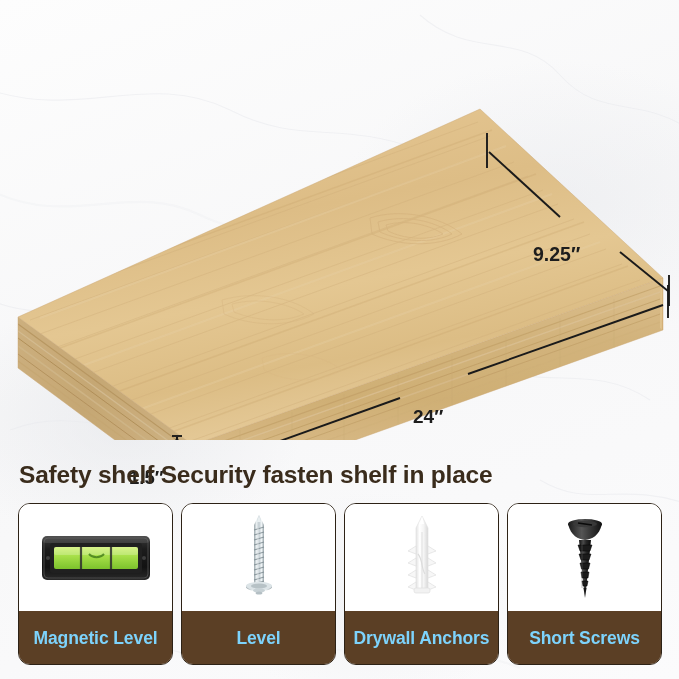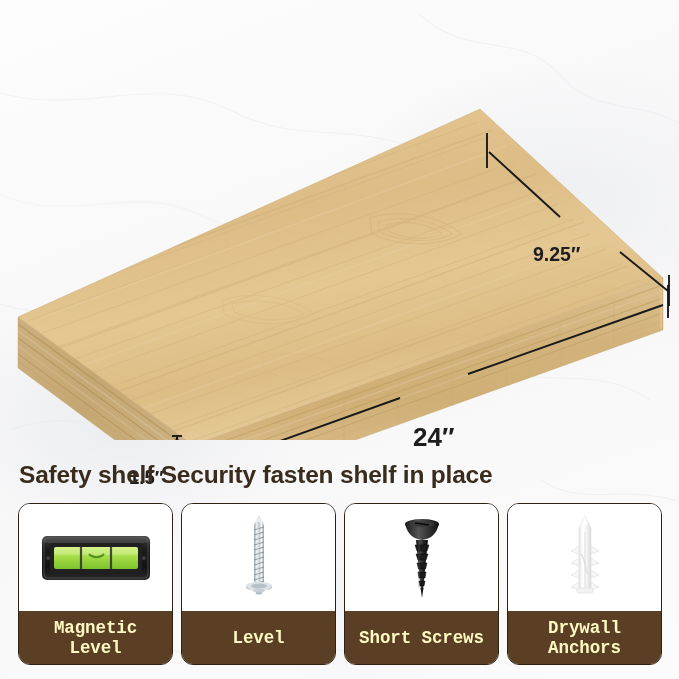--- a/index.html
+++ b/index.html
@@ -60,21 +60,21 @@
 
   .dim-label {
     position: absolute;
     color: #1d1d1d;
     font-size: 19px;
     font-weight: bold;
     letter-spacing: 0px;
     white-space: nowrap;
   }
   .dim-925 { left: 533px; top: 143px; font-size: 19.5px; }
-  .dim-24  { left: 413px; top: 322px; font-size: 26px; text-align: center; }
+  .dim-24  { left: 413px; top: 306px; font-size: 19px; text-align: center; }
   .dim-15  { left: 113px; top: 367px; font-size: 18.5px; margin-left: 16px; }
 
   
   .subhead {
     position: absolute;
     left: 19px;
     top: 461px;
     color: #3a2c1c;
     font-size: 24.5px;
     font-weight: bold;
@@ -107,32 +107,31 @@
     display: flex;
     align-items: center;
     justify-content: center;
     background: #ffffff;
     min-height: 0;
   }
   .card-label {
     height: 53px;
     flex: 0 0 53px;
     background: #5b3f25;
-    color: #fef9c3;
+    color: #7dd3fc;
     display: flex;
     align-items: center;
     justify-content: center;
     text-align: center;
     font-size: 17.5px;
     font-weight: bold;
     line-height: 20px;
     letter-spacing: -0.1px;
     padding: 0 4px;
     box-sizing: border-box;
-    font-family: Liberation Mono, monospace;
   }
 
   .icon-wrap { display:block; }
 </style>
 </head>
 <body>
 
 <div id="page">
 
   <svg class="veins" viewBox="0 0 679 679" preserveAspectRatio="none" aria-hidden="true">
@@ -400,61 +399,20 @@
           <ellipse cx="22" cy="81" rx="3.4" ry="1.6" fill="#b4bfc4"></ellipse>
 
           <path d="M22,3 L24,10 L20,10 Z" fill="#e9eff1"></path>
         </svg>
       </div>
       <div class="card-label">Level</div>
     </div>
 
     <div class="card">
       <div class="card-media">
-        <svg class="icon-wrap" width="54" height="88" viewBox="0 0 54 88" aria-hidden="true">
-          <defs>
-            <linearGradient id="blackG" x1="0" y1="0" x2="1" y2="0">
-              <stop offset="0%" stop-color="#111111"></stop>
-              <stop offset="35%" stop-color="#4a4a4a"></stop>
-              <stop offset="60%" stop-color="#262626"></stop>
-              <stop offset="100%" stop-color="#0d0d0d"></stop>
-            </linearGradient>
-            <linearGradient id="blackHead" x1="0" y1="0" x2="1" y2="0">
-              <stop offset="0%" stop-color="#1a1a1a"></stop>
-              <stop offset="40%" stop-color="#555555"></stop>
-              <stop offset="100%" stop-color="#101010"></stop>
-            </linearGradient>
-          </defs>
-
-          <ellipse cx="27" cy="10" rx="17" ry="5" fill="url(#blackHead)"></ellipse>
-          <path d="M10,10 C13,22 20,25 27,26 C34,25 41,22 44,10 Z" fill="url(#blackHead)"></path>
-          <ellipse cx="27" cy="10" rx="12" ry="3.2" fill="#3a3a3a" opacity="0.9"></ellipse>
-          <line x1="20" y1="9" x2="34" y2="11" stroke="#0a0a0a" stroke-width="1.6"></line>
-
-          <path d="M21,26 L33,26 L28,76 L26,76 Z" fill="url(#blackG)"></path>
-
-          <g fill="#1b1b1b" stroke="#000000" stroke-width="0.5">
-            <path d="M20,31 L34,31 L32,37 L22,37 Z"></path>
-            <path d="M21,40 L33,40 L31,46 L23,46 Z"></path>
-            <path d="M22,49 L32,49 L30.5,55 L23.5,55 Z"></path>
-            <path d="M23,58 L31,58 L30,64 L24,64 Z"></path>
-            <path d="M24,67 L30,67 L29,72 L25,72 Z"></path>
-          </g>
-          <g stroke="#6b6b6b" stroke-width="0.8" opacity="0.55">
-            <path d="M24,30 L24,74"></path>
-          </g>
-
-          <path d="M25.5,74 L28.5,74 L27,84 Z" fill="#161616"></path>
-        </svg>
-      </div>
-      <div class="card-label">Short Screws</div>
-    </div>
-
-    <div class="card">
-      <div class="card-media">
         <svg class="icon-wrap" width="50" height="92" viewBox="0 0 50 92" aria-hidden="true">
           <defs>
             <linearGradient id="nylonG" x1="0" y1="0" x2="1" y2="0">
               <stop offset="0%" stop-color="#e2e2e2"></stop>
               <stop offset="30%" stop-color="#ffffff"></stop>
               <stop offset="65%" stop-color="#f4f4f4"></stop>
               <stop offset="100%" stop-color="#d8d8d8"></stop>
             </linearGradient>
           </defs>
 
@@ -475,14 +433,55 @@
           <path d="M21,42 C26,48 24,56 28,62" stroke="#dcdcdc" stroke-width="1.2" fill="none"></path>
 
           <rect x="17" y="76" width="16" height="5" rx="2" fill="#f2f2f2" stroke="#e0e0e0" stroke-width="0.7"></rect>
 
           <path d="M25,4 L27,12 L23,12 Z" fill="#ffffff"></path>
         </svg>
       </div>
       <div class="card-label">Drywall Anchors</div>
     </div>
 
+    <div class="card">
+      <div class="card-media">
+        <svg class="icon-wrap" width="54" height="88" viewBox="0 0 54 88" aria-hidden="true">
+          <defs>
+            <linearGradient id="blackG" x1="0" y1="0" x2="1" y2="0">
+              <stop offset="0%" stop-color="#111111"></stop>
+              <stop offset="35%" stop-color="#4a4a4a"></stop>
+              <stop offset="60%" stop-color="#262626"></stop>
+              <stop offset="100%" stop-color="#0d0d0d"></stop>
+            </linearGradient>
+            <linearGradient id="blackHead" x1="0" y1="0" x2="1" y2="0">
+              <stop offset="0%" stop-color="#1a1a1a"></stop>
+              <stop offset="40%" stop-color="#555555"></stop>
+              <stop offset="100%" stop-color="#101010"></stop>
+            </linearGradient>
+          </defs>
+
+          <ellipse cx="27" cy="10" rx="17" ry="5" fill="url(#blackHead)"></ellipse>
+          <path d="M10,10 C13,22 20,25 27,26 C34,25 41,22 44,10 Z" fill="url(#blackHead)"></path>
+          <ellipse cx="27" cy="10" rx="12" ry="3.2" fill="#3a3a3a" opacity="0.9"></ellipse>
+          <line x1="20" y1="9" x2="34" y2="11" stroke="#0a0a0a" stroke-width="1.6"></line>
+
+          <path d="M21,26 L33,26 L28,76 L26,76 Z" fill="url(#blackG)"></path>
+
+          <g fill="#1b1b1b" stroke="#000000" stroke-width="0.5">
+            <path d="M20,31 L34,31 L32,37 L22,37 Z"></path>
+            <path d="M21,40 L33,40 L31,46 L23,46 Z"></path>
+            <path d="M22,49 L32,49 L30.5,55 L23.5,55 Z"></path>
+            <path d="M23,58 L31,58 L30,64 L24,64 Z"></path>
+            <path d="M24,67 L30,67 L29,72 L25,72 Z"></path>
+          </g>
+          <g stroke="#6b6b6b" stroke-width="0.8" opacity="0.55">
+            <path d="M24,30 L24,74"></path>
+          </g>
+
+          <path d="M25.5,74 L28.5,74 L27,84 Z" fill="#161616"></path>
+        </svg>
+      </div>
+      <div class="card-label">Short Screws</div>
+    </div>
+
   </div>
 </div>
 
 </body></html>

